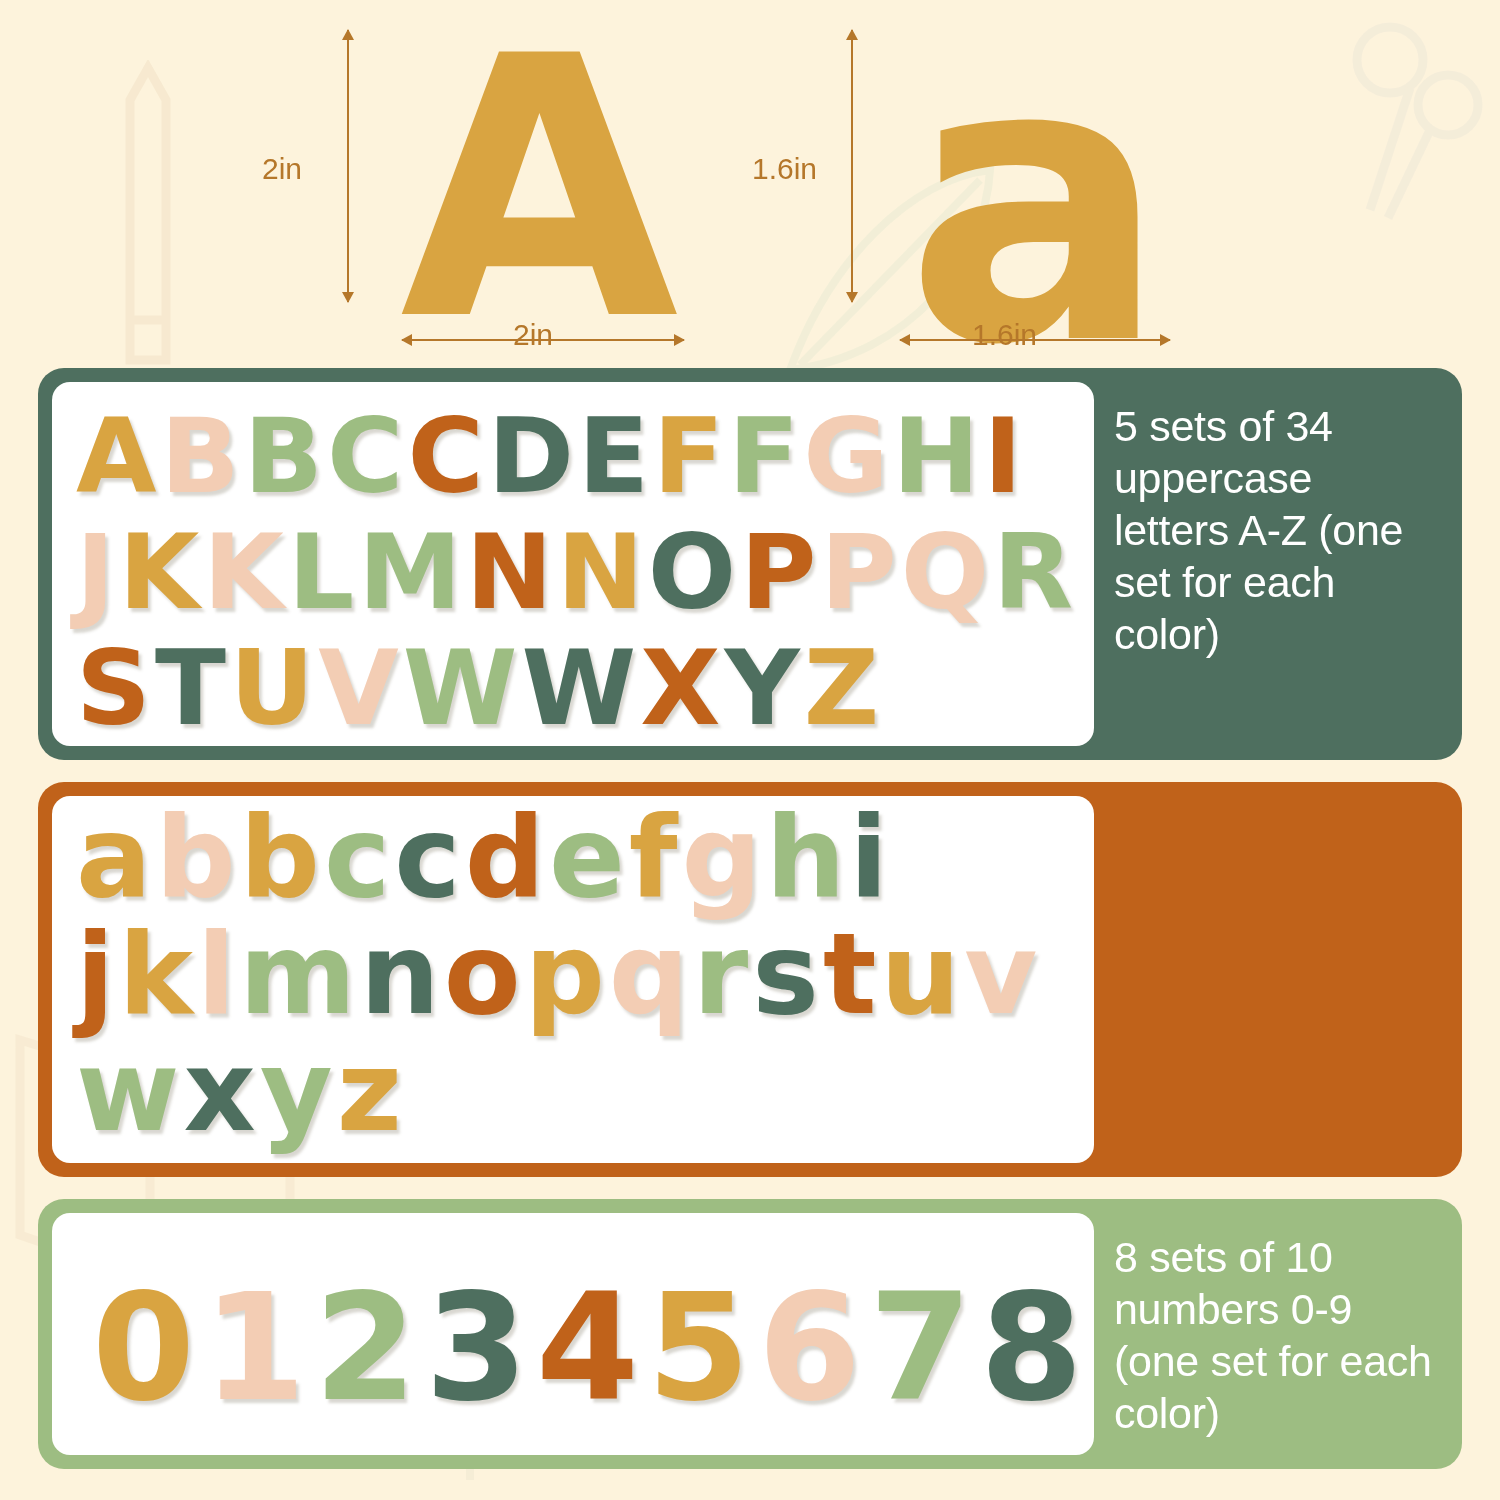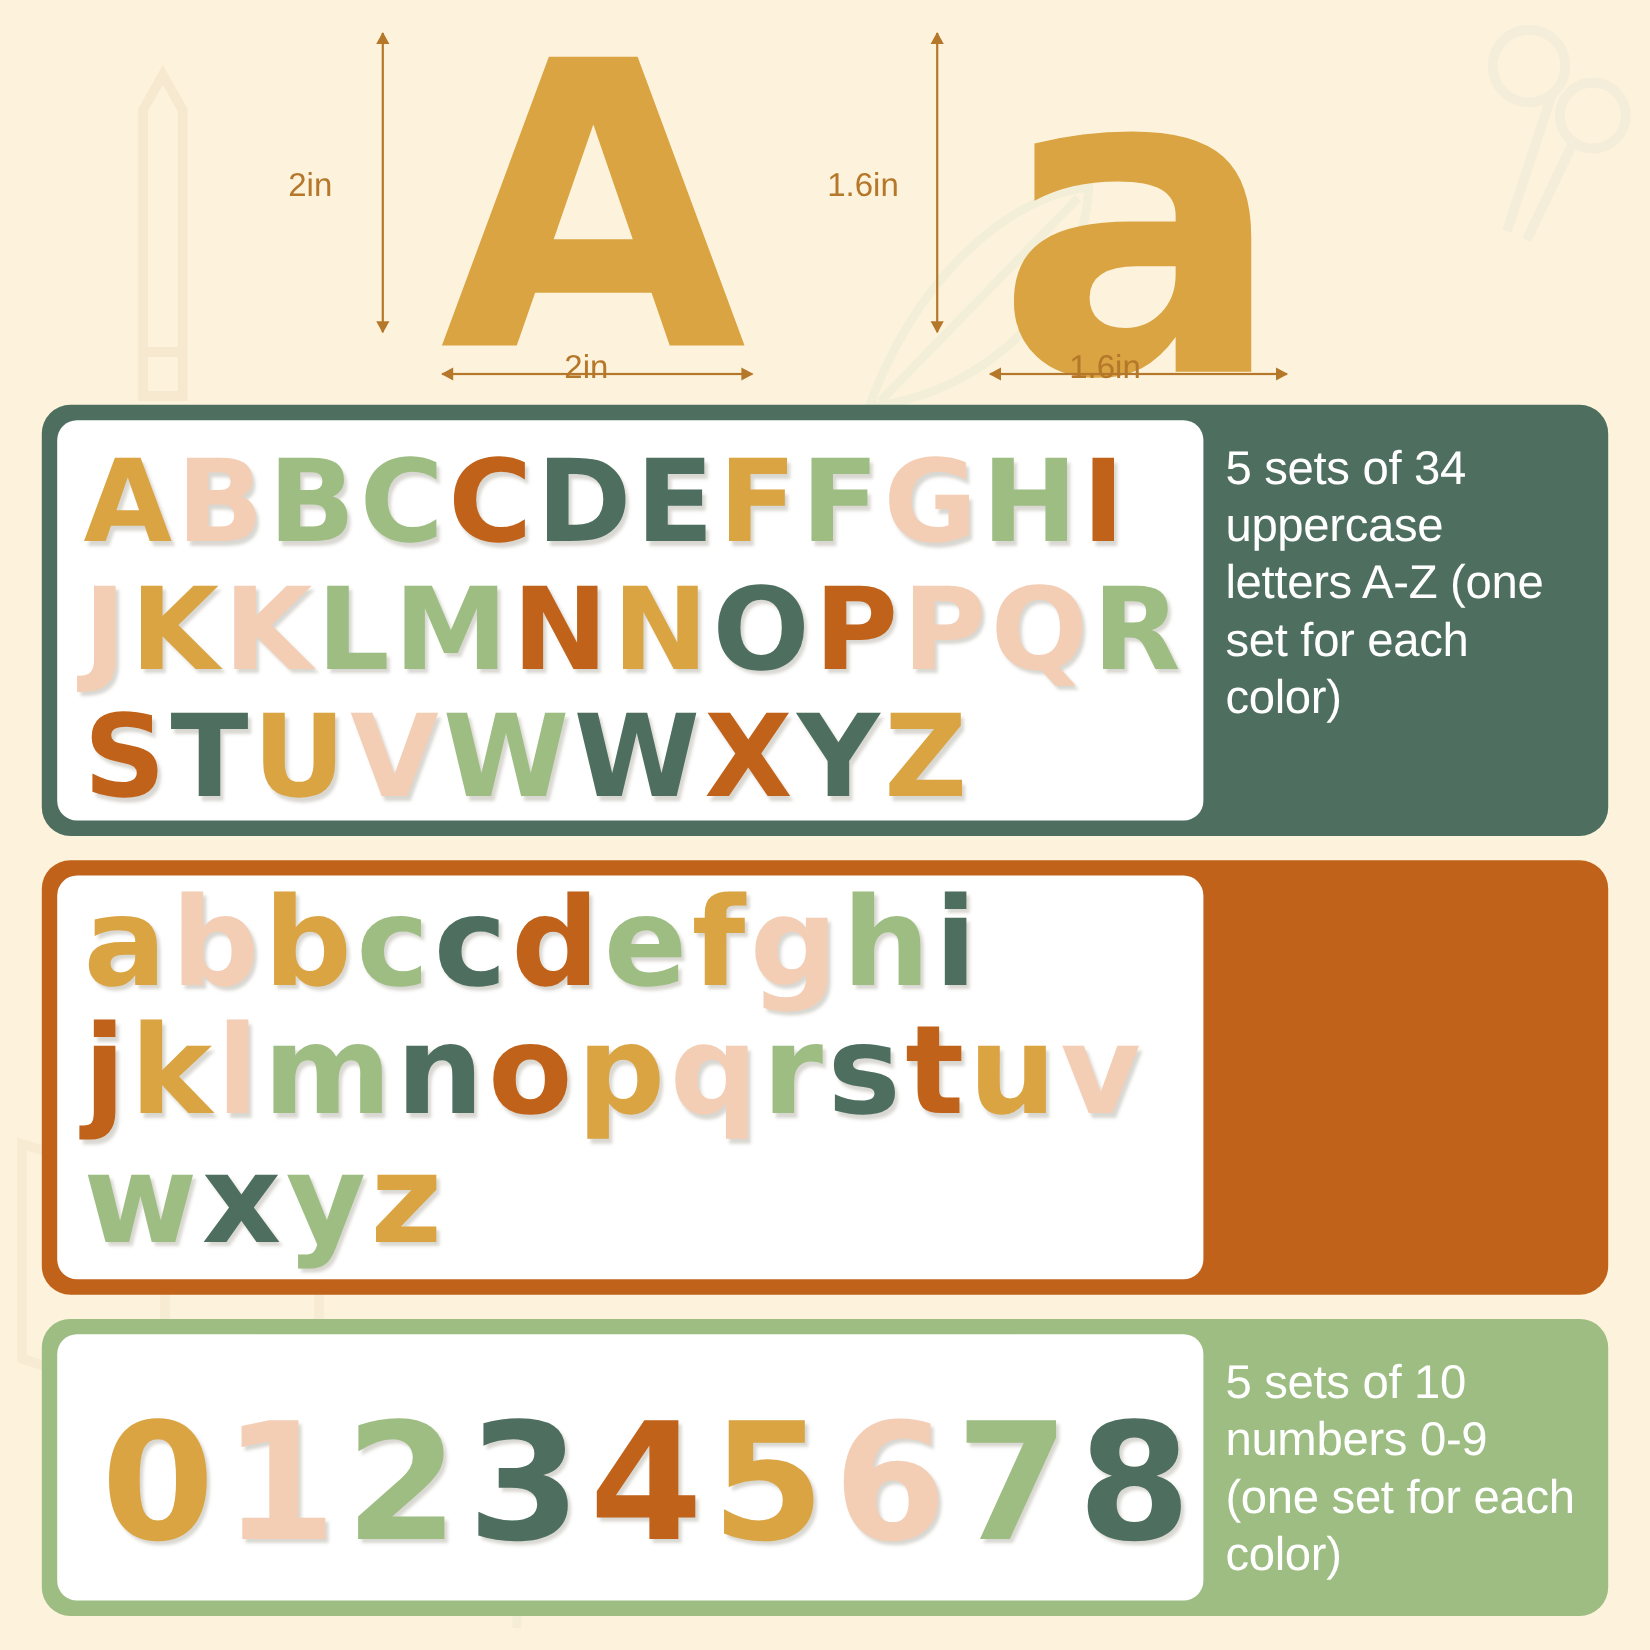--- a/index.html
+++ b/index.html
@@ -342,16 +342,16 @@
             <span class="glyph" style="color: rgb(78, 111, 95); margin-right: 8px;">3</span>
             <span class="glyph" style="color: rgb(192, 98, 26); margin-right: 8px;">4</span>
             <span class="glyph" style="color: rgb(217, 164, 65); margin-right: 8px;">5</span>
             <span class="glyph" style="color: rgb(243, 205, 180); margin-right: 8px;">6</span>
             <span class="glyph" style="color: rgb(157, 189, 130); margin-right: 8px;">7</span>
             <span class="glyph" style="color: rgb(78, 111, 95); margin-right: 8px;">8</span>
             <span class="glyph" style="color: rgb(192, 98, 26); margin-right: 8px;">9</span>
           </div>
         </div>
     </div>
-    <div class="panel-caption">5 sets of 10 numbers 0-9 (one set for each color)</div>
+    <div class="panel-caption">8 sets of 10 numbers 0-9 (one set for each color)</div>
   </section>
 
 </div>
 
 </body></html>

